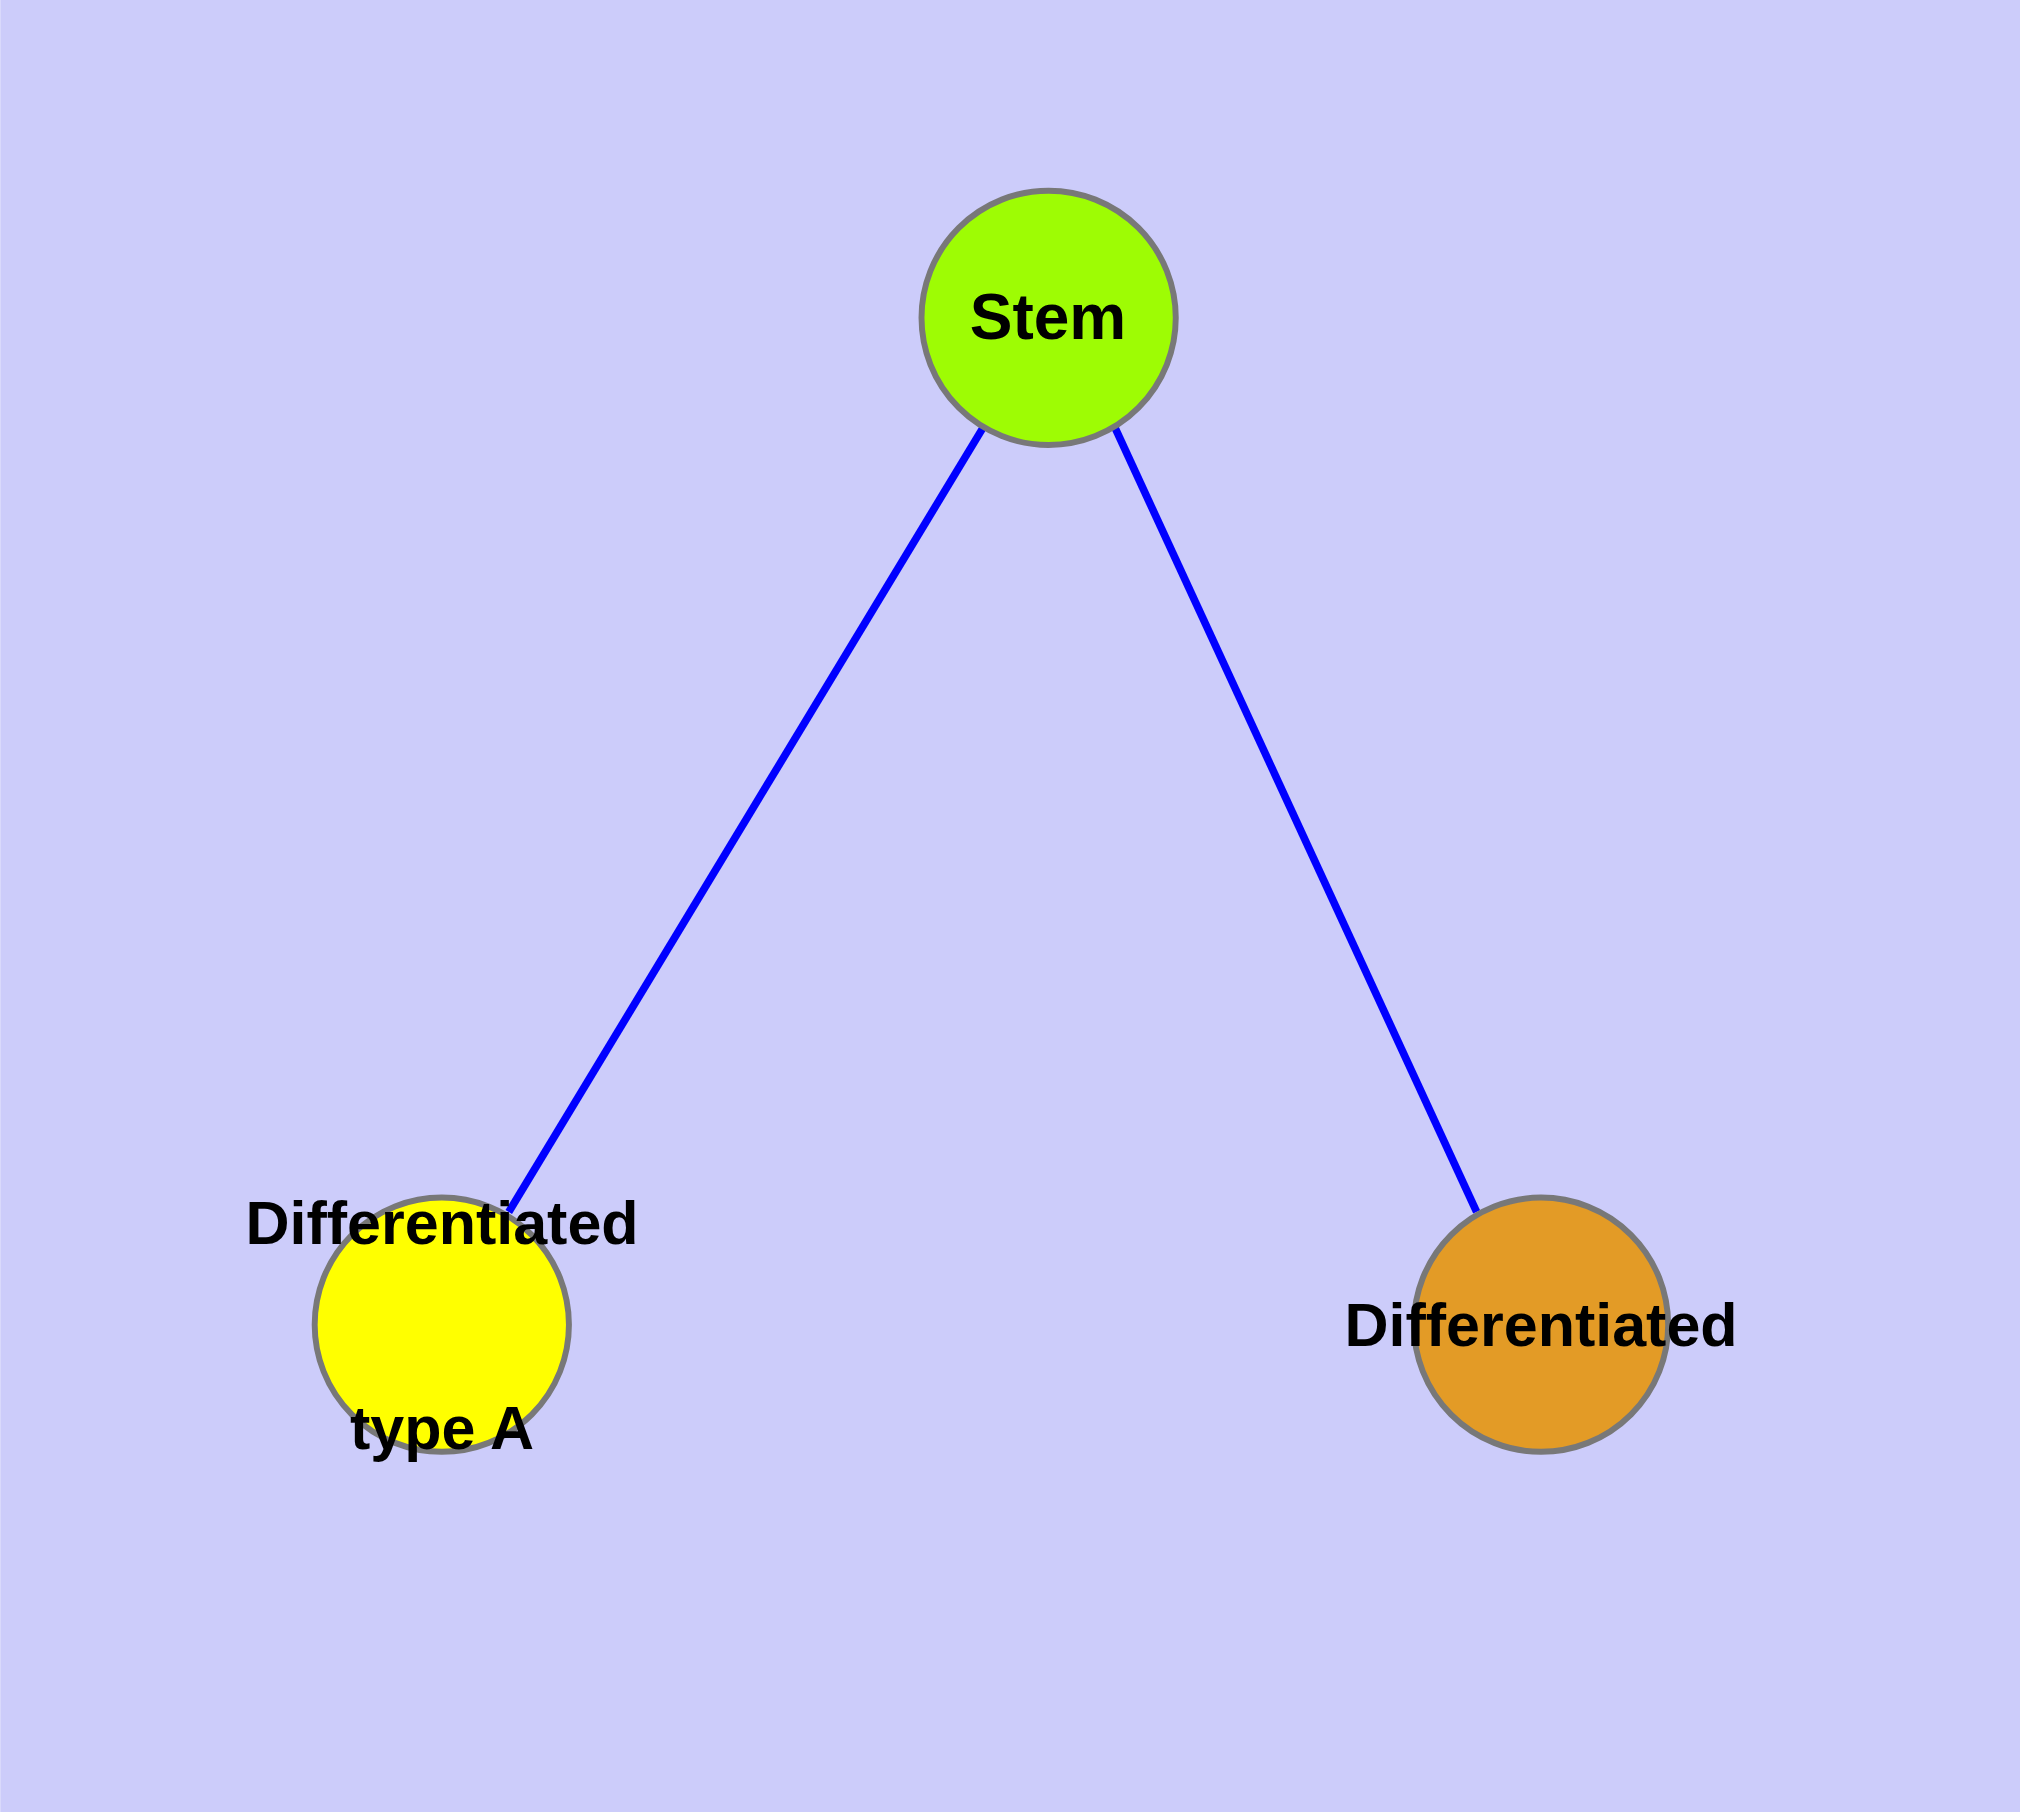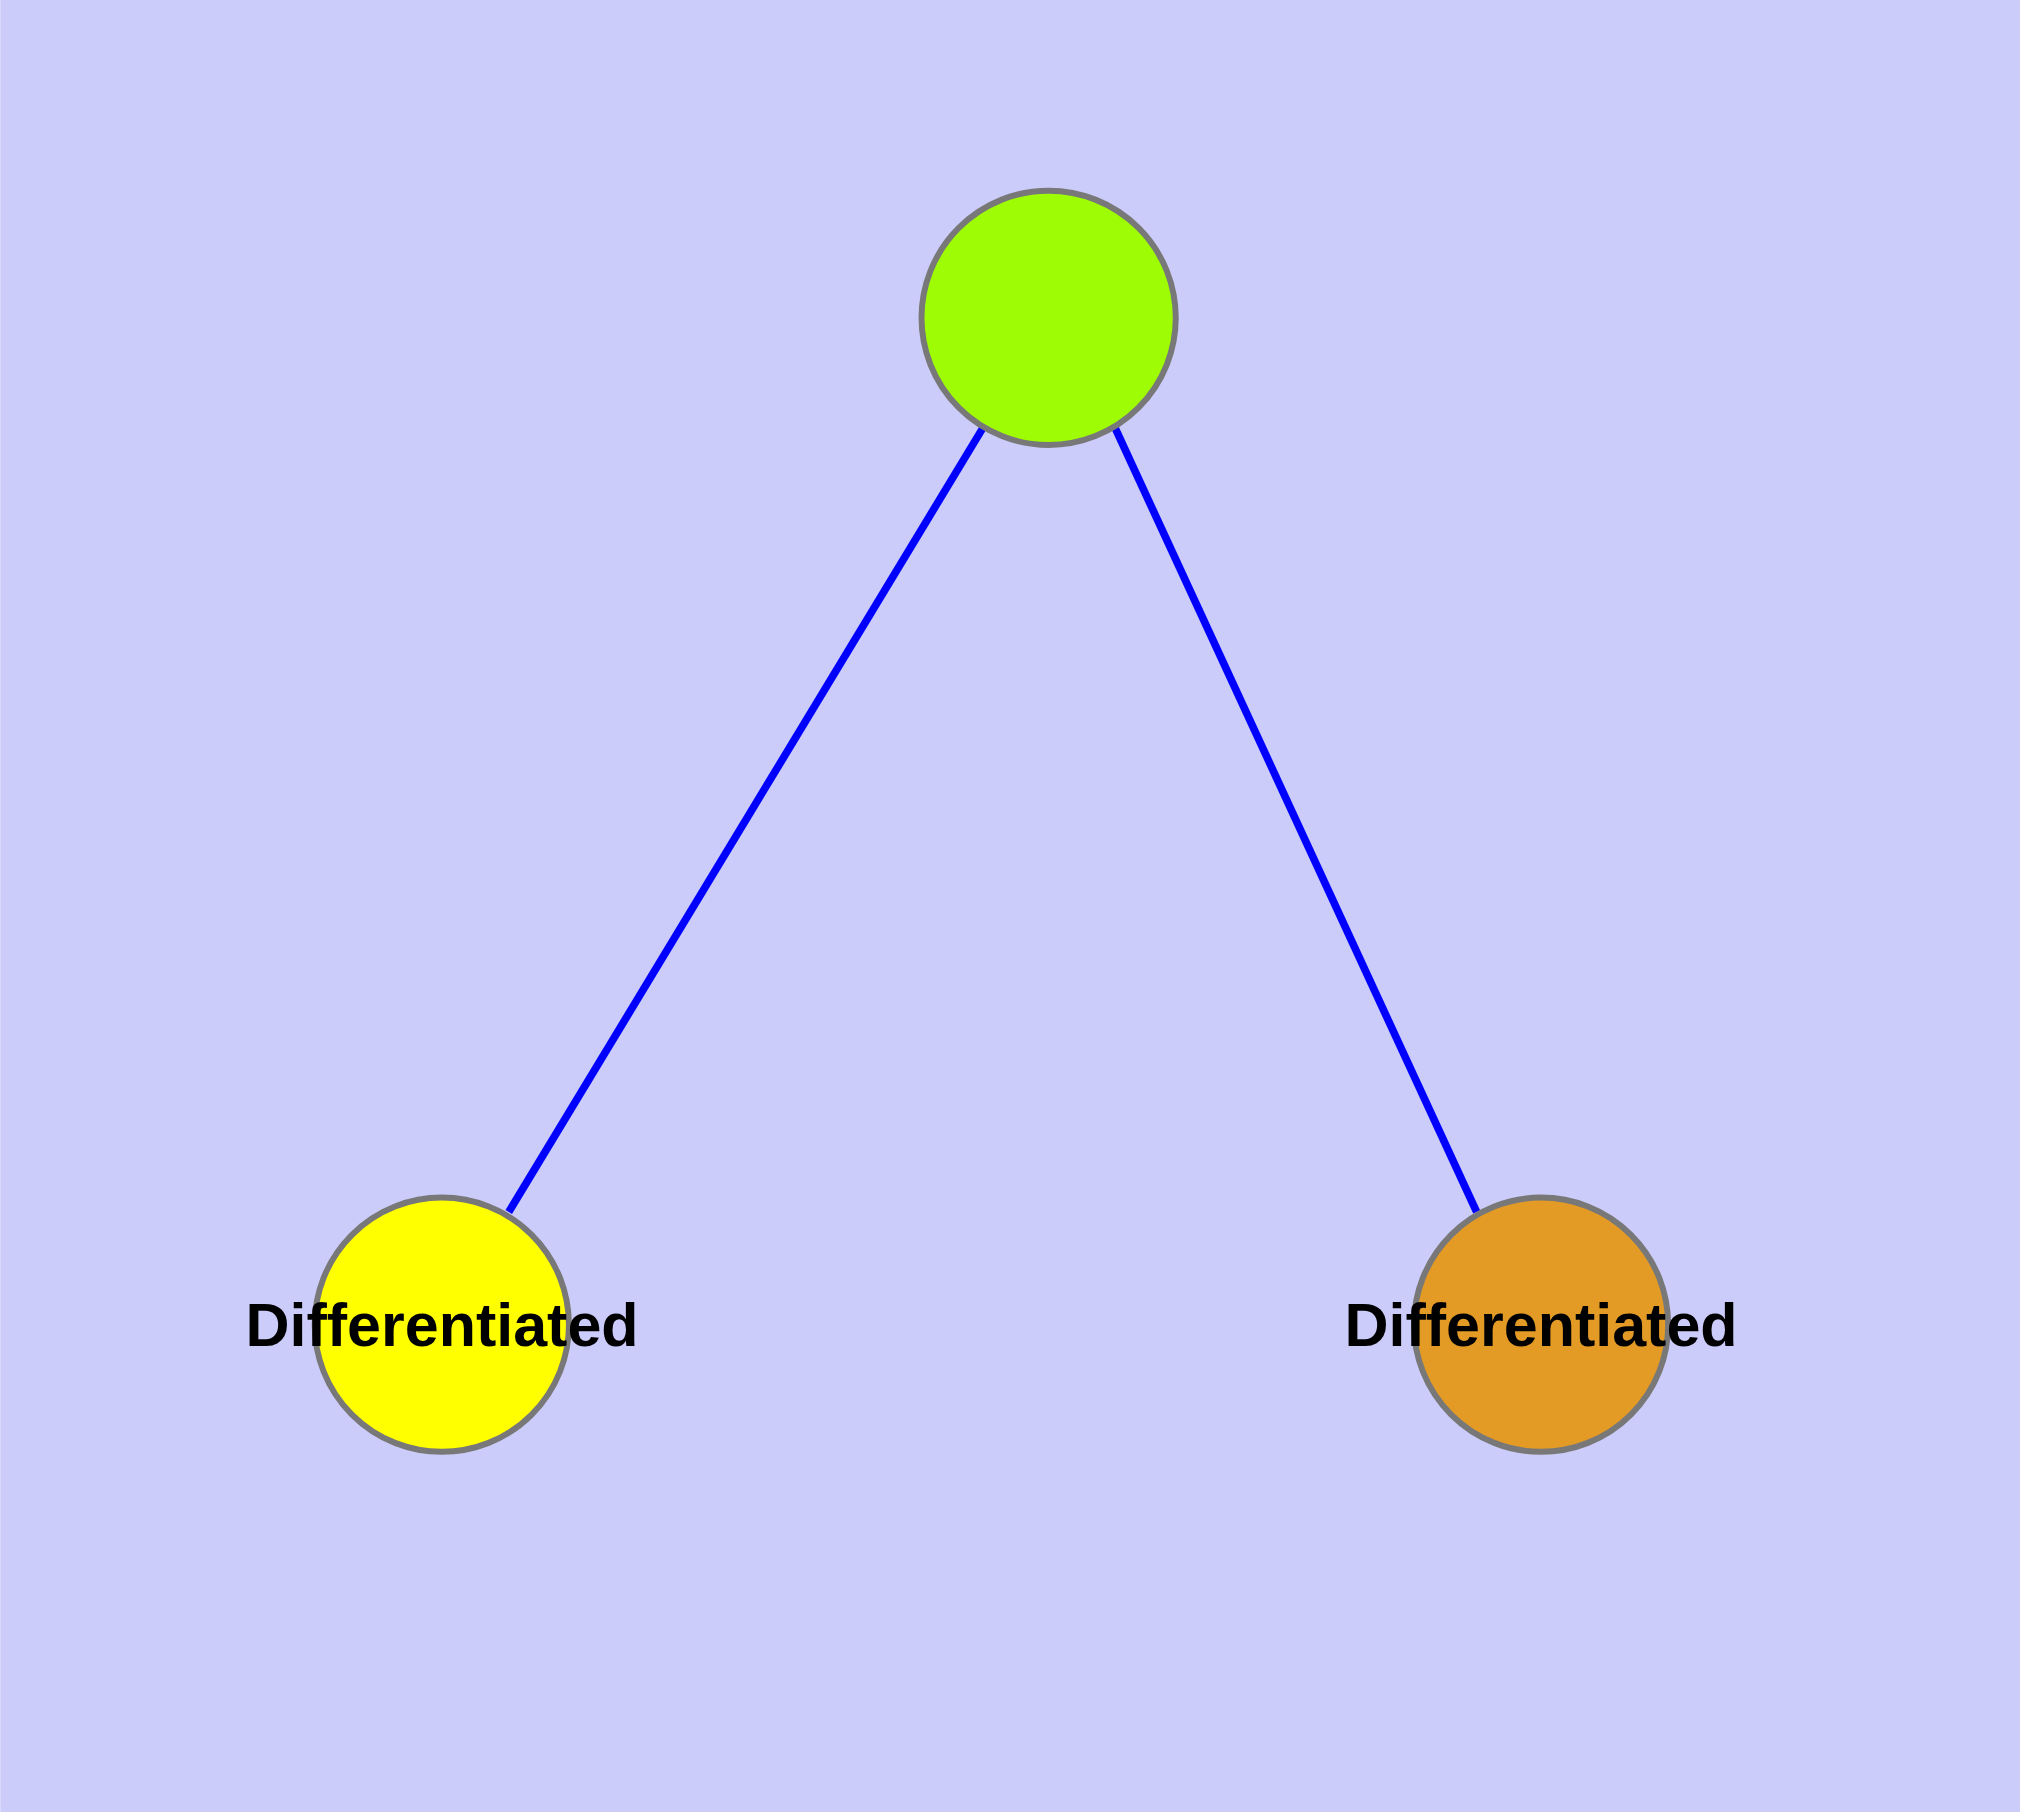--- a/index.html
+++ b/index.html
@@ -51,23 +51,27 @@
       <line x1="1315" y1="504" x2="1742" y2="1430" stroke="#0000FF" stroke-width="9" stroke-linecap="butt"></line>
     </g>
 
     <g>
       <circle cx="1237" cy="375" r="150" fill="#9EFC04" stroke="#787878" stroke-width="7"></circle>
       <circle cx="521" cy="1563" r="150" fill="#FFFF00" stroke="#787878" stroke-width="7"></circle>
       <circle cx="1818" cy="1563" r="150" fill="#E39B26" stroke="#787878" stroke-width="7"></circle>
     </g>
   </svg>
 
+  <div class="node-label large" style="left:1048px; top:318px;">
+    <div>Stem</div>
+  </div>
 
   <div class="node-label small" style="left:442px; top:1325px;">
     <div>Differentiated</div>
+    <div>type A</div>
   </div>
 
   <div class="node-label small" style="left:1541px; top:1325px;">
     <div>Differentiated</div>
   </div>
 
 </div>
 
 
 </body></html>

